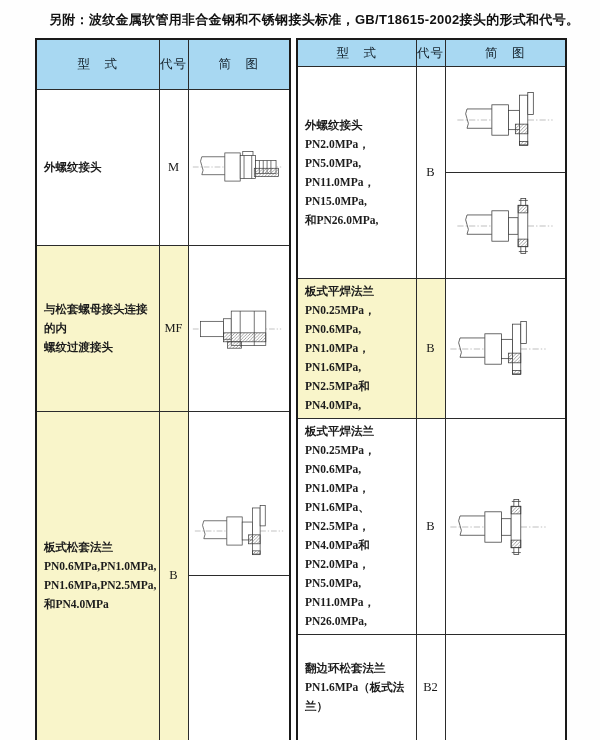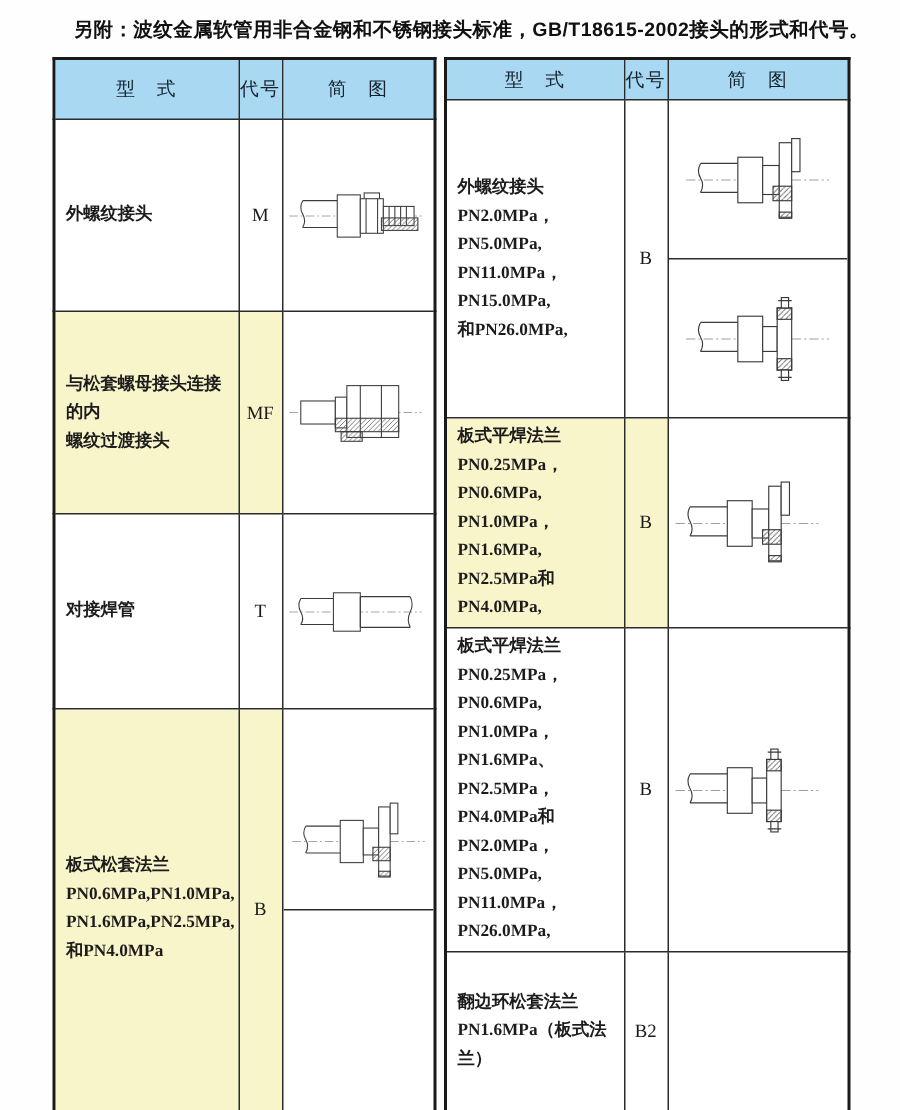--- a/index.html
+++ b/index.html
@@ -174,29 +174,20 @@
       <tr class="rh91">
         <td class="type-cell hl">与松套螺母接头连接的内
 螺纹过渡接头</td>
         <td class="code-cell hl">MF</td>
         <td class="diagram-cell">
           <svg class="diagram" viewBox="0 0 150 84" width="96" height="54">
                 <use href="#sym-mf"></use>
               </svg>
         </td>
       </tr>
-      <tr class="rh87">
-        <td class="type-cell">对接焊管</td>
-        <td class="code-cell">T</td>
-        <td class="diagram-cell">
-          <svg class="diagram" viewBox="0 0 150 84" width="96" height="54">
-                <use href="#sym-t"></use>
-              </svg>
-        </td>
-      </tr>
       <tr class="rh180">
         <td class="type-cell hl">板式松套法兰
 PN0.6MPa,PN1.0MPa,
 PN1.6MPa,PN2.5MPa,
 和PN4.0MPa</td>
         <td class="code-cell hl">B</td>
         <td class="diagram-cell">
           <div class="split">
             <div class="half l">
               <svg class="diagram" viewBox="0 0 150 84" width="96" height="54">

